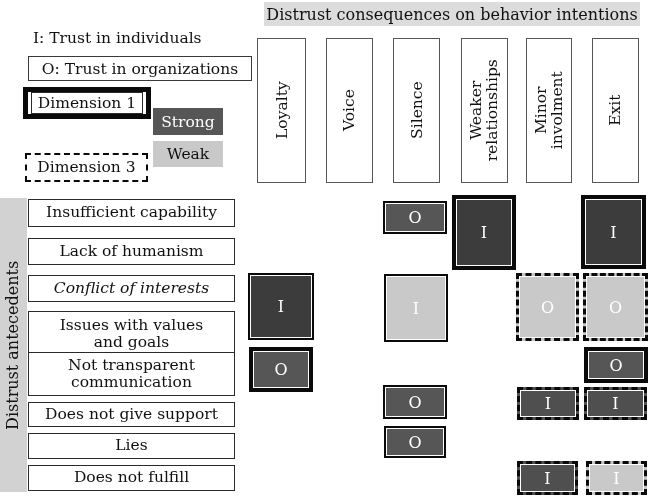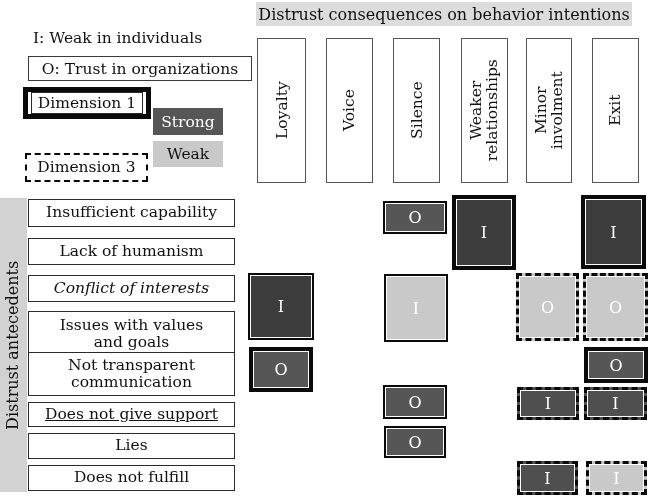--- a/index.html
+++ b/index.html
@@ -3,21 +3,21 @@
 <meta charset="utf-8">
 <style>
   html,body{margin:0;padding:0;background:#ffffff;}
   #stage{
     position:relative;width:650px;height:498px;background:#ffffff;
     font-family:"DejaVu Serif","Liberation Serif",serif;color:#111;
     overflow:hidden;
   }
   .abs{position:absolute;box-sizing:border-box;}
   
-  #title-bar{left:256px;top:2px;width:376px;height:24px;background:#dcdcdc;
+  #title-bar{left:264px;top:2px;width:376px;height:24px;background:#dcdcdc;
     display:flex;align-items:center;justify-content:center;font-size:16px;}
   
   #legend-individuals{left:33px;top:29px;font-size:15.5px;white-space:nowrap;}
   #legend-organizations{left:28px;top:56px;width:224px;height:25px;border:1px solid #3a3a3a;
     display:flex;align-items:center;justify-content:center;font-size:15.5px;background:#fff;}
   .dim-box{display:flex;align-items:center;justify-content:center;background:#fff;}
   .dim-inner{border:1px solid #2a2a2a;padding:0 6px;font-size:15.5px;line-height:1.3;background:#fff;white-space:nowrap;}
   #legend-dim1{left:23px;top:87px;width:128px;height:32px;border:5px solid #0a0a0a;padding:2px;}
   #legend-dim2{left:25px;top:120px;width:124px;height:28px;border:3px solid #0a0a0a;padding:2px;}
   #legend-dim3{left:25px;top:153px;width:123px;height:29px;border:2px dashed #0a0a0a;}
@@ -49,21 +49,21 @@
 </style>
 </head>
 <body>
 
 <div id="stage">
 
   <div class="abs" id="title-bar" style="background: rgb(220, 220, 220);">
     <span>Distrust consequences on behavior intentions</span>
   </div>
 
-  <div class="abs" id="legend-individuals">I: Weak in individuals</div>
+  <div class="abs" id="legend-individuals">I: Trust in individuals</div>
 
   <div class="abs" id="legend-organizations">
     <span>O: Trust in organizations</span>
   </div>
 
   <div class="abs dim-box" id="legend-dim1">
     <span class="dim-inner">Dimension 1</span>
   </div>
   <div class="abs dim-box" id="legend-dim3">
     <span class="dim-inner">Dimension 3</span>
@@ -101,21 +101,21 @@
       </div>
     </div>
   <div id="rows-layer">
       <div class="row-label abs" style="left: 28px; top: 199px; width: 207px; height: 28px;"><span>Insufficient capability</span></div>
       <div class="row-label abs" style="left: 28px; top: 238px; width: 207px; height: 27px;"><span>Lack of humanism</span></div>
       <div class="row-label abs" style="left: 28px; top: 275px; width: 207px; height: 27px; font-style: italic;"><span>Conflict of interests</span></div>
       <div class="row-label abs" style="left: 28px; top: 311px; width: 207px; height: 46px;"><span>Issues with values
 and goals</span></div>
       <div class="row-label abs" style="left: 28px; top: 352px; width: 207px; height: 44px;"><span>Not transparent
 communication</span></div>
-      <div class="row-label abs" style="left: 28px; top: 402px; width: 207px; height: 25px; text-decoration: underline;"><span>Does not give support</span></div>
+      <div class="row-label abs" style="left: 28px; top: 402px; width: 207px; height: 25px;"><span>Does not give support</span></div>
       <div class="row-label abs" style="left: 28px; top: 433px; width: 207px; height: 26px;"><span>Lies</span></div>
       <div class="row-label abs" style="left: 28px; top: 465px; width: 207px; height: 26px;"><span>Does not fulfill</span></div>
     </div>
   <div id="cells-layer">
       <div class="cell dim2 abs" style="left: 383px; top: 201px; width: 64px; height: 33px; background: rgb(86, 86, 86);">
         <span>O</span>
       </div>
       <div class="cell dim1 abs" style="left: 452px; top: 195px; width: 64px; height: 75px; background: rgb(60, 60, 60);">
         <span>I</span>
       </div>

